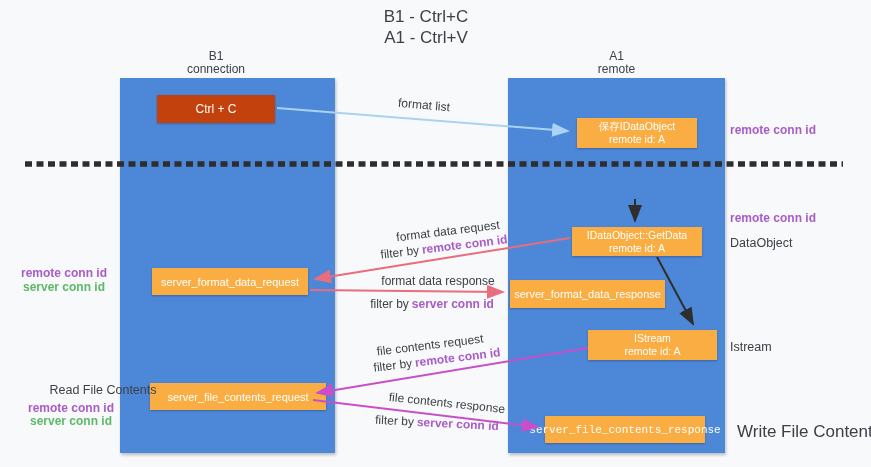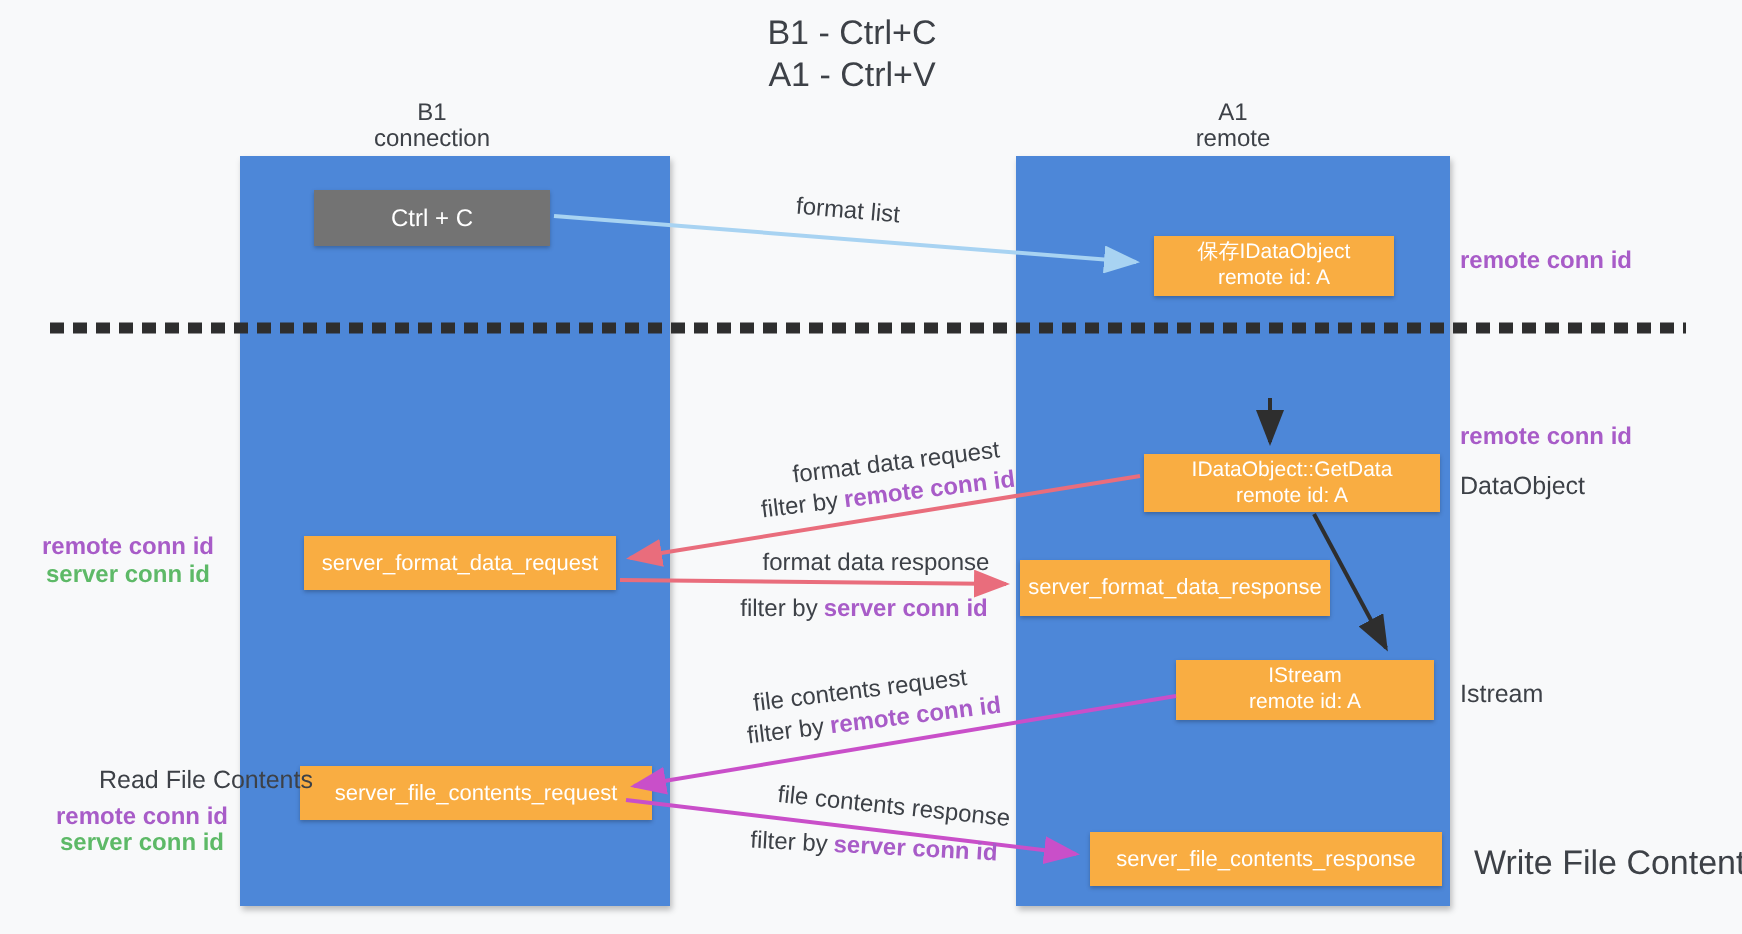--- a/index.html
+++ b/index.html
@@ -13,21 +13,21 @@
   .col-header.left{left:146px;width:140px;}
   .col-header.right{left:508px;width:217px;}
 
   .column{position:absolute;top:78px;height:375px;background:#4d87d8;
           box-shadow:1px 2px 3px rgba(0,0,0,0.25);}
   .column.left{left:120px;width:215px;}
   .column.right{left:508px;width:217px;}
 
   .box{position:absolute;display:flex;align-items:center;justify-content:center;
        color:#ffffff;text-align:center;box-shadow:0 1px 2px rgba(0,0,0,0.25);}
-  .box.green{background:#737373;font-size:12px;}
+  .box.green{background:#c2410c;font-size:12px;}
   .box.orange{background:#f9ad42;font-size:11px;}
   .box .two-line{line-height:13px;font-size:10.5px;}
 
   .flow-label{position:absolute;white-space:nowrap;font-size:12px;color:#3d4147;}
   .purple{color:#a85cc8;font-weight:bold;}
   .green-txt{color:#5db967;font-weight:bold;}
   .dark{color:#3d4147;}
   .side-label{position:absolute;white-space:nowrap;font-size:12px;}
   .side-label.bold{font-weight:bold;}
   .center-block{text-align:center;white-space:nowrap;}
@@ -61,21 +61,21 @@
   </div>
 
   <div class="box orange" style="left:577px;top:118px;width:120px;height:30px;">
     <div class="two-line">
       <div>保存IDataObject</div>
       <div>remote id: A</div>
     </div>
   </div>
 
 
-  <div class="box orange" style="left:572px;top:227px;width:148px;height:29px;">
+  <div class="box orange" style="left:572px;top:227px;width:130px;height:29px;">
     <div class="two-line">
       <div>IDataObject::GetData</div>
       <div>remote id: A</div>
     </div>
   </div>
 
   <div class="box orange" style="left:152px;top:268px;width:156px;height:27px;">
     <span>server_format_data_request</span>
   </div>
 
@@ -87,21 +87,21 @@
     <div class="two-line">
       <div>IStream</div>
       <div>remote id: A</div>
     </div>
   </div>
 
   <div class="box orange" style="left:150px;top:383px;width:176px;height:27px;">
     <span>server_file_contents_request</span>
   </div>
 
-  <div class="box orange" style="left:545px;top:416px;width:176px;height:27px;">
+  <div class="box orange" style="left:545px;top:416px;width:160px;height:27px;font-family:Liberation Mono, monospace;">
     <span>server_file_contents_response</span>
   </div>
 
   <svg class="overlay">
     <defs>
       <marker id="mBlue" markerWidth="9" markerHeight="7" refX="8" refY="3.5" orient="auto">
         <path d="M0,0 L9,3.5 L0,7 z" fill="#a8d3f2"></path>
       </marker>
       <marker id="mBlack" markerWidth="9" markerHeight="7" refX="8" refY="3.5" orient="auto">
         <path d="M0,0 L9,3.5 L0,7 z" fill="#2e2e2e"></path>

